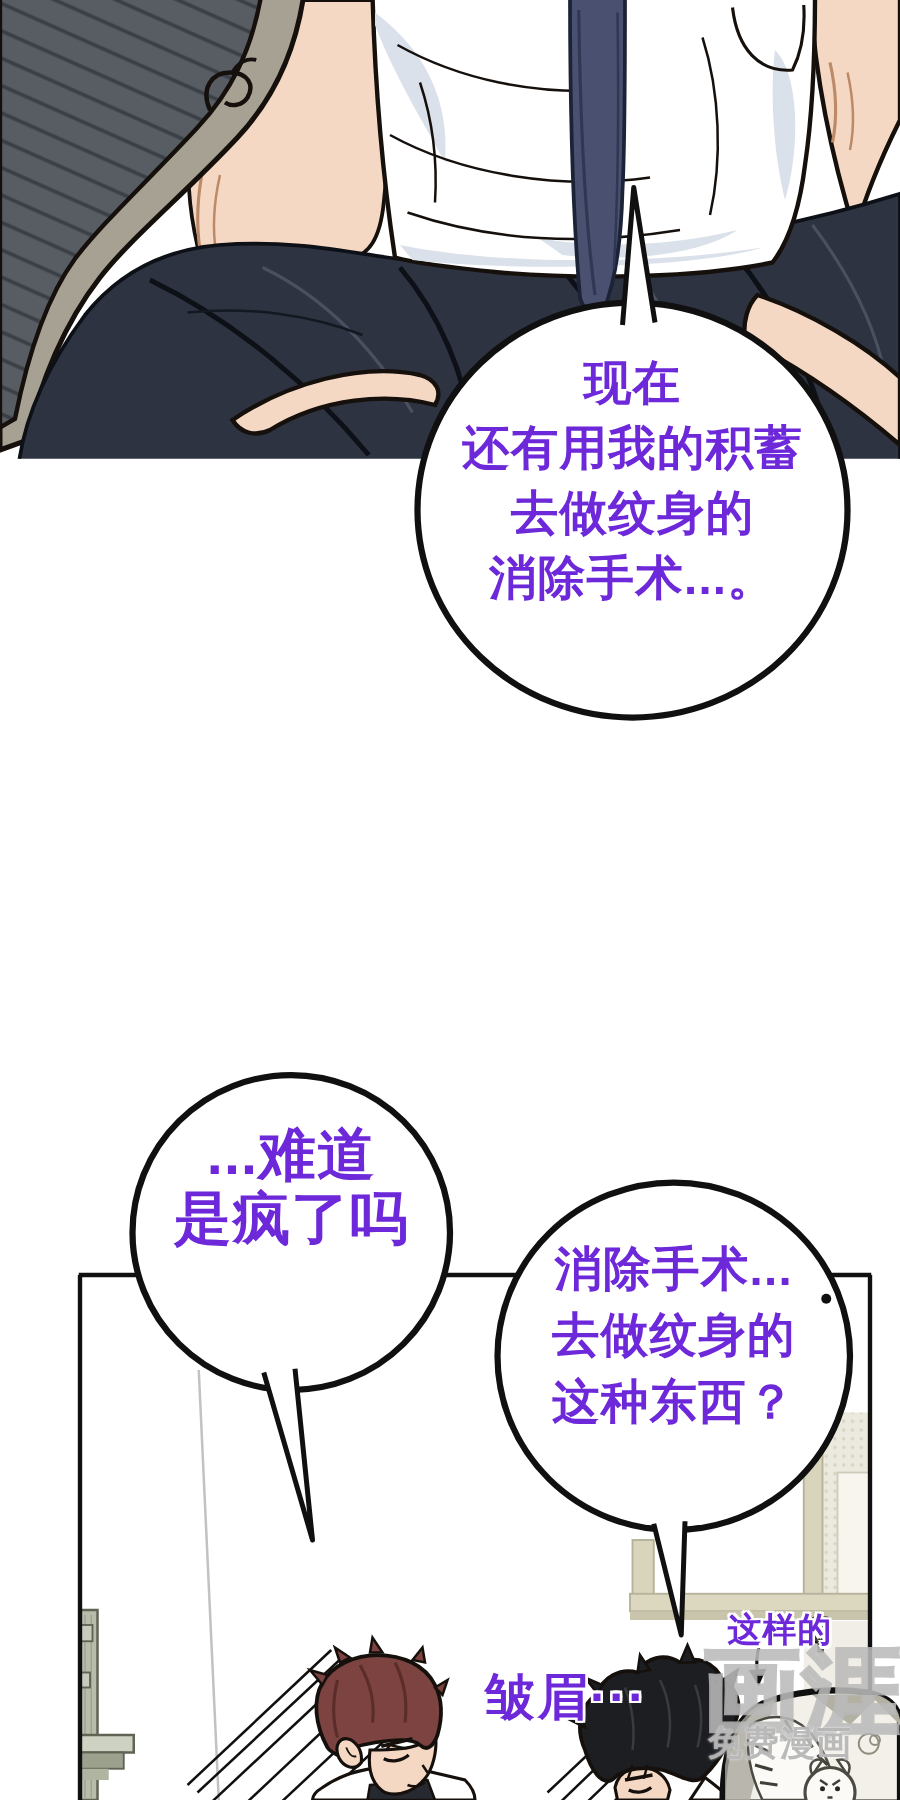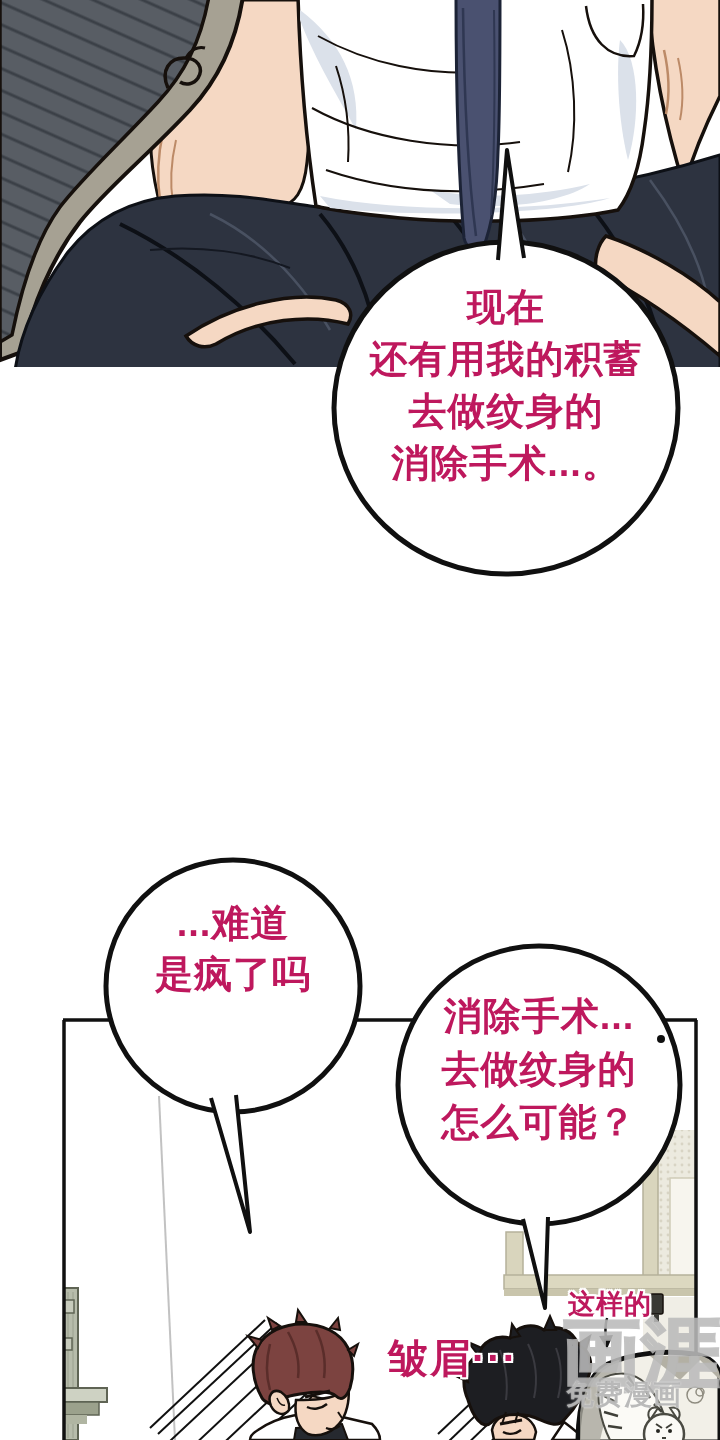--- a/index.html
+++ b/index.html
@@ -3,32 +3,32 @@
 <meta charset="utf-8">
 <style>
   html,body{margin:0;padding:0;background:#ffffff;}
   .stage{
     position:relative;width:720px;height:1440px;overflow:hidden;
     background:#ffffff;margin:0 auto;
     font-family:"Liberation Sans","DejaVu Sans",sans-serif;
   }
   .stage svg{position:absolute;left:0;top:0;}
   .ctext{
-    position:absolute;text-align:center;color:#be185d;
+    position:absolute;text-align:center;color:#6d28d9;
     font-weight:900;line-height:1.3;white-space:nowrap;
   }
   .bubble-text{z-index:5;}
   .bubble-text span{display:block;}
   .b1{left:331px;top:281px;width:350px;font-size:38px;line-height:52px;letter-spacing:1px;}
-  .b2{left:88px;top:898px;width:290px;font-size:38px;line-height:51px;letter-spacing:1px;}
+  .b2{left:88px;top:898px;width:290px;font-size:46px;line-height:51px;letter-spacing:1px;}
   .b3{left:389px;top:990px;width:300px;font-size:38px;line-height:53px;letter-spacing:1px;}
   .frown{left:368px;top:1332px;width:170px;font-size:40px;letter-spacing:2px;z-index:6;
     text-shadow:-2px 0 #fff,2px 0 #fff,0 -2px #fff,0 2px #fff,-2px -2px #fff,2px 2px #fff,-2px 2px #fff,2px -2px #fff;}
   .pointer{left:554px;top:1287px;width:112px;font-size:27px;letter-spacing:1px;z-index:6;
-    text-shadow:-2px 0 #fff,2px 0 #fff,0 -2px #fff,0 2px #fff,-2px -2px #fff,2px 2px #fff,-2px 2px #fff,2px -2px #fff;}
+    text-shadow:-2px 0 #fff,2px 0 #fff,0 -2px #fff,0 2px #fff,-2px -2px #fff,2px 2px #fff,-2px 2px #fff,2px -2px #fff;text-align:right;}
   .wm-logo{
     left:562px;top:1315px;width:170px;font-size:78px;font-weight:900;line-height:1;
     color:rgba(220,220,220,0.18);-webkit-text-stroke:3px rgba(185,185,185,0.85);
     z-index:7;text-align:left;letter-spacing:2px;
   }
   .wm-sub{
     left:566px;top:1381px;width:160px;font-size:28px;font-weight:800;line-height:1;
     color:rgba(178,178,178,0.9);z-index:7;text-align:left;letter-spacing:1px;
     text-shadow:0 0 2px rgba(255,255,255,0.8);
   }
@@ -279,21 +279,21 @@
 </div>
 
 <div class="ctext bubble-text b2">
   <span>...难道</span>
   <span>是疯了吗</span>
 </div>
 
 <div class="ctext bubble-text b3">
   <span>消除手术...</span>
   <span>去做纹身的</span>
-  <span>怎么可能？</span>
+  <span>这种东西？</span>
 </div>
 
 <div class="ctext frown">皱眉···</div>
 
 <div class="ctext pointer">这样的</div>
 
 <div class="ctext wm-logo">画涯</div>
 
 <div class="ctext wm-sub">免费漫画</div>
 

